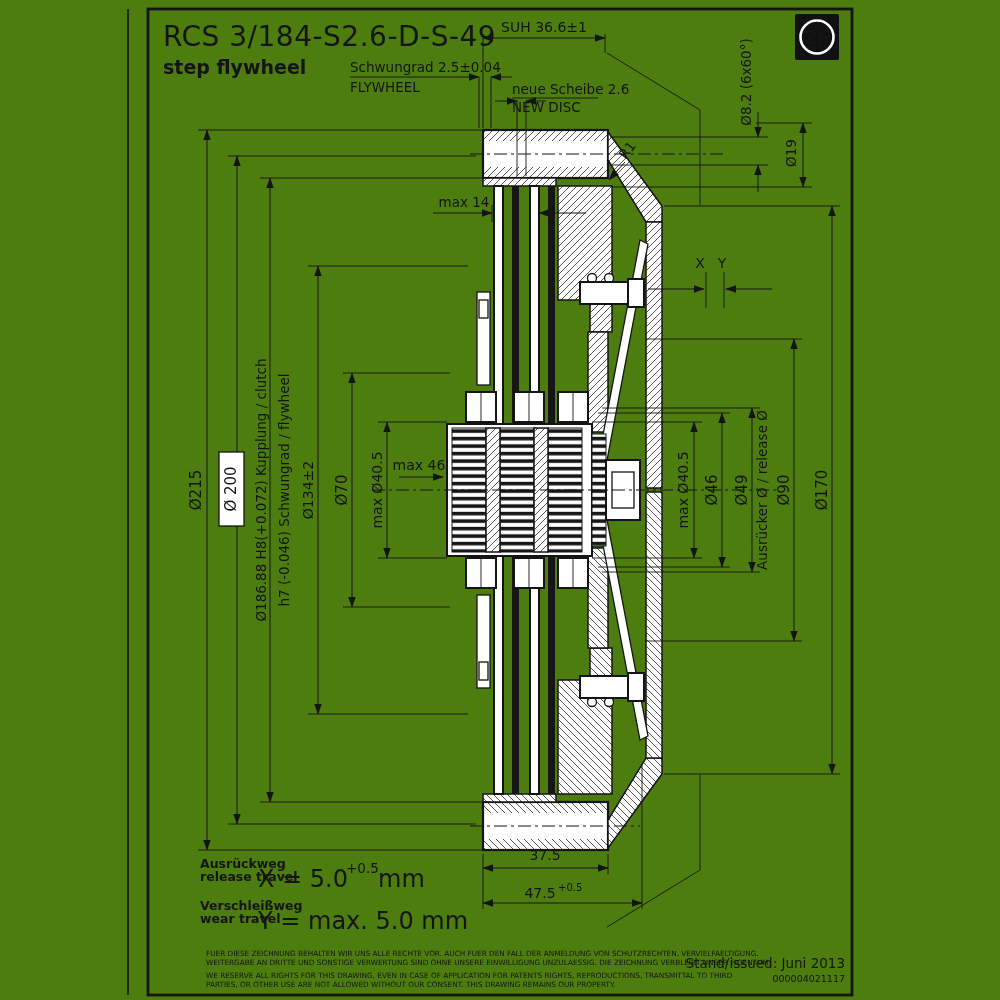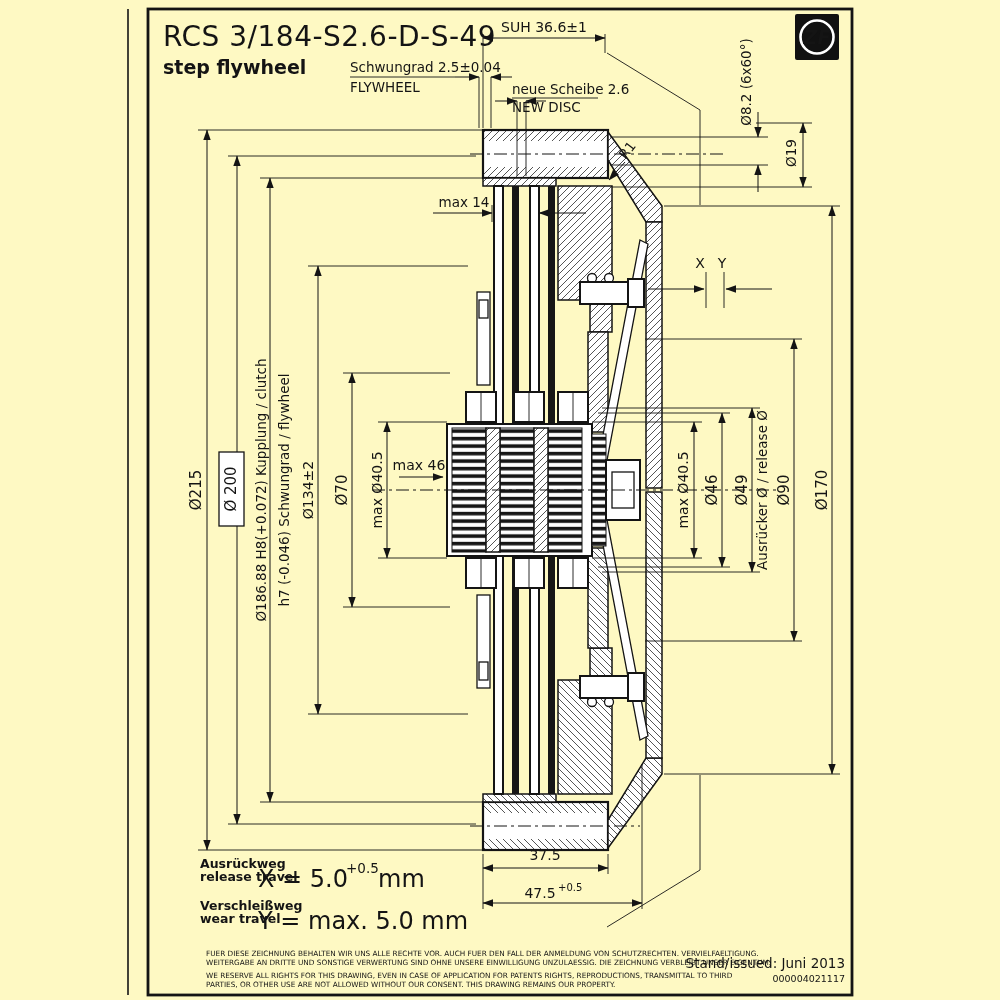--- a/index.html
+++ b/index.html
@@ -1,16 +1,16 @@
 <!DOCTYPE html>
 <html><head>
 <meta charset="utf-8">
 <style>
   html,body{margin:0;padding:0;background:#fff;width:1000px;height:1000px;overflow:hidden}
-  #sheet{position:relative;width:1000px;height:1000px;background:#fef9c3}
+  #sheet{position:relative;width:1000px;height:1000px;background:#4d7c0f}
   svg{position:absolute;left:0;top:0}
   text{font-family:"DejaVu Sans","Liberation Sans",sans-serif;fill:#141414}
   .outline{stroke:#141414;stroke-width:2;fill:#fff}
   .outline-thin{stroke:#141414;stroke-width:1.3;fill:#fff}
   .hatched{stroke:#141414;stroke-width:1.5;fill:url(#hatch)}
   .teethfill{stroke:#141414;stroke-width:1;fill:url(#teeth)}
   .dark{fill:#161616;stroke:none}
   .dim{stroke:#141414;stroke-width:1;fill:none}
   .ext{stroke:#141414;stroke-width:0.9;fill:none}
   .cl{stroke:#141414;stroke-width:1;fill:none;stroke-dasharray:13 4 3 4}

